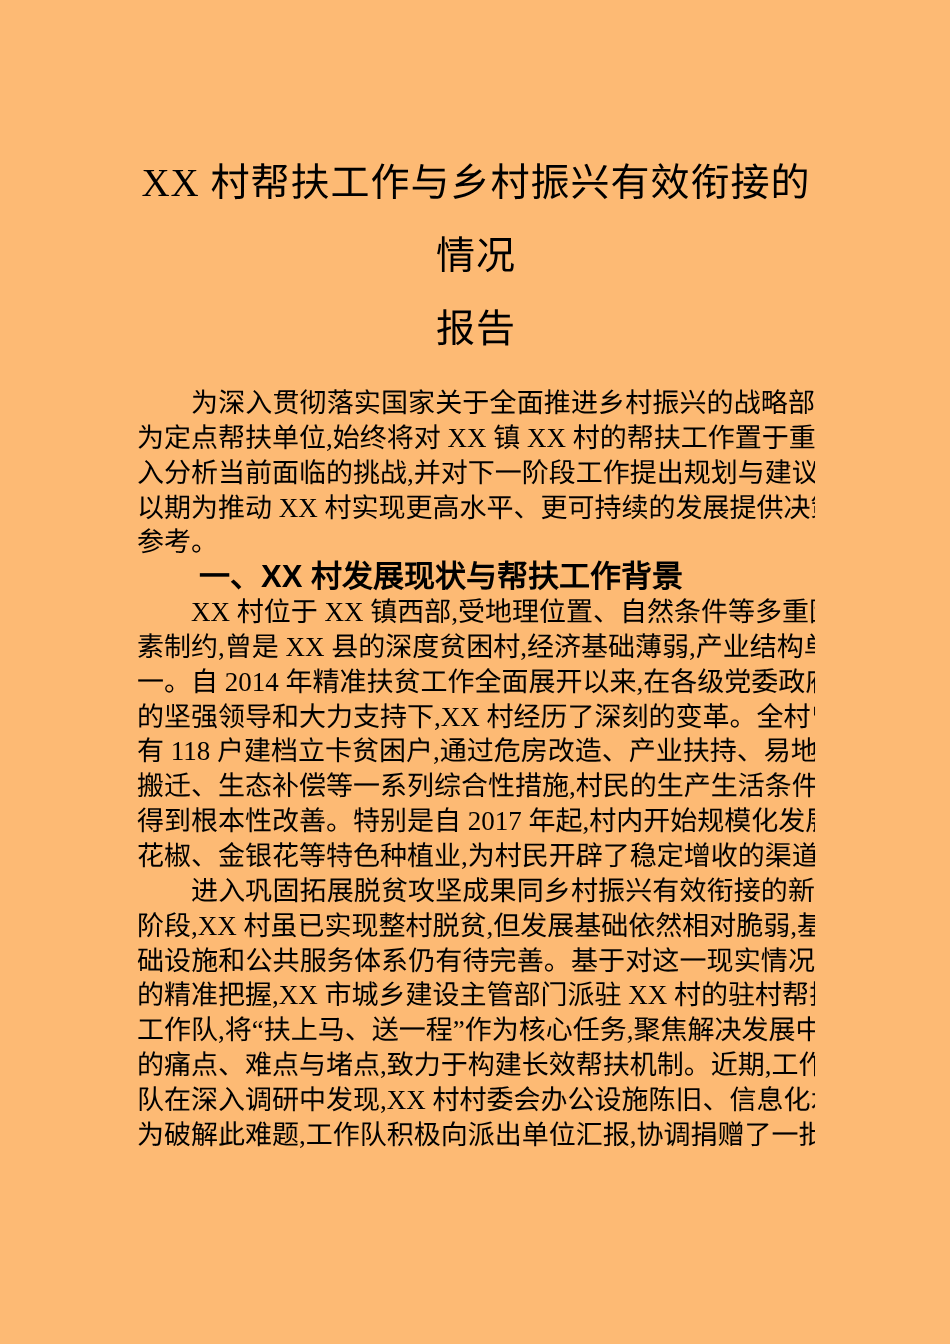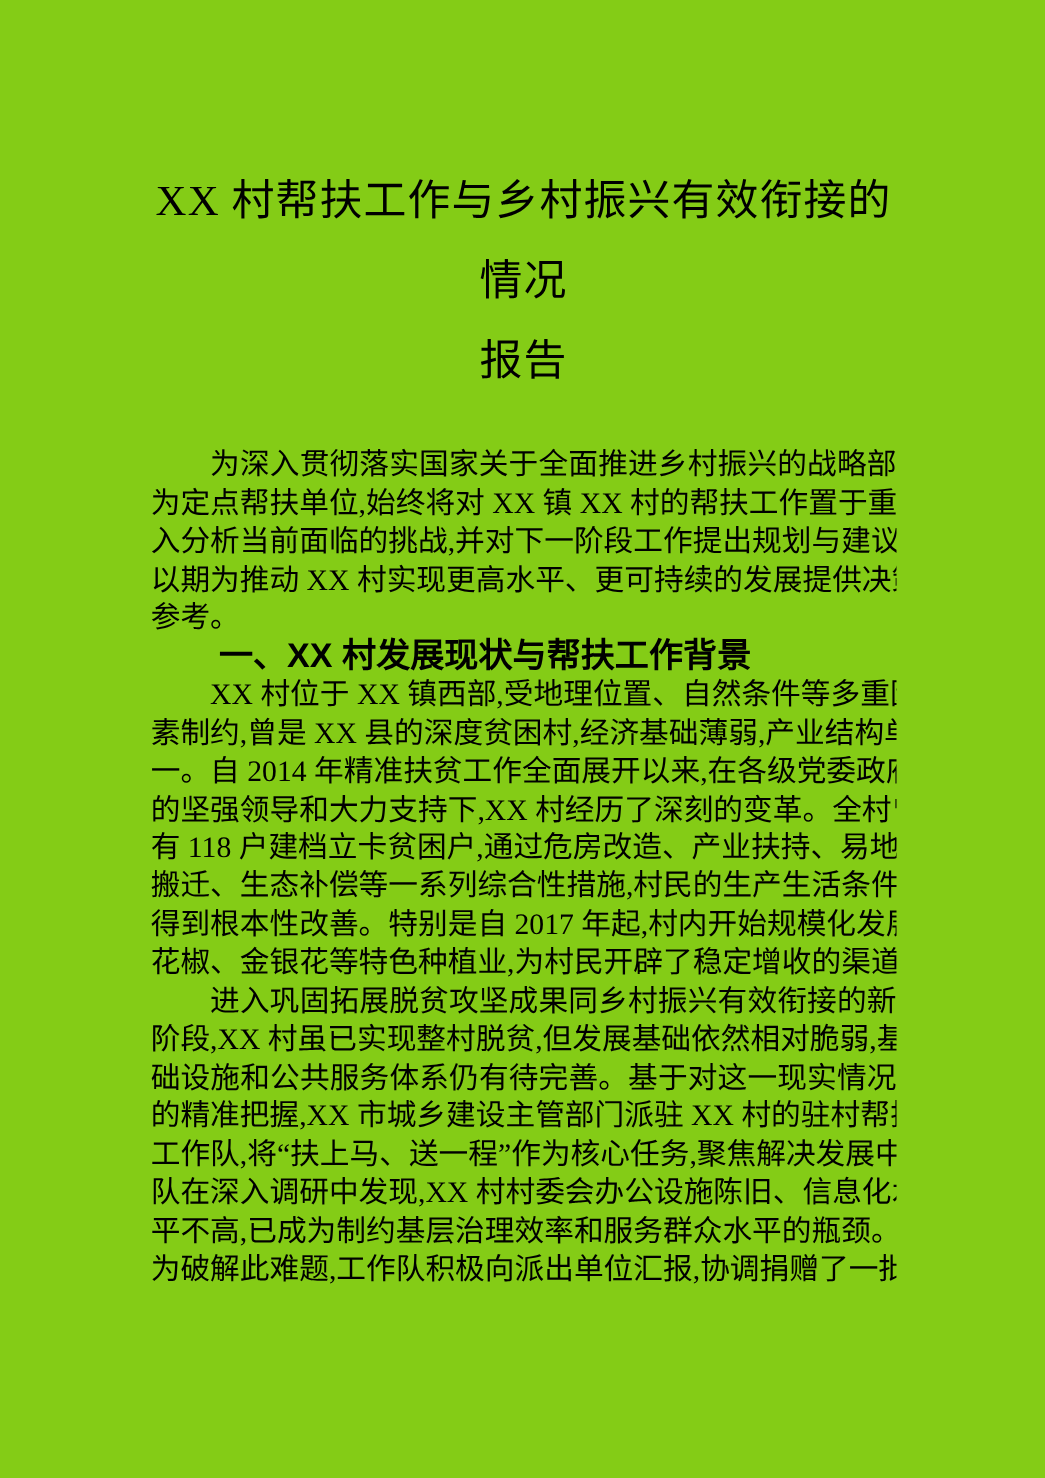--- a/index.html
+++ b/index.html
@@ -1,36 +1,36 @@
 <!DOCTYPE html>
 <html lang="zh-CN"><head>
 <meta charset="utf-8">
 <style>
   html, body { margin: 0; padding: 0; background: #ffffff; }
   .page {
     position: relative;
     width: 950px;
     height: 1344px;
     margin: 0 auto;
-    background: #84cc16;
+    background: #fdba74;
     color: #000000;
     font-family: "Liberation Serif", "DejaVu Serif", serif;
     box-sizing: border-box;
     padding: 146px 135px 0 137px;
     overflow: hidden;
   }
   .doc-title {
     font-size: 39px;
     line-height: 73px;
     font-weight: 400;
     text-align: center;
     letter-spacing: 1px;
   }
   .doc-body {
-    margin-top: 40px;
+    margin-top: 21px;
     font-size: 27px;
     line-height: 34.85px;
   }
   .block { margin: 0; }
   .line {
     text-align: justify;
     text-align-last: justify;
     white-space: nowrap;
     overflow: hidden;
   }
@@ -72,18 +72,18 @@
         <div class="line">搬迁、生态补偿等一系列综合性措施,村民的生产生活条件</div>
         <div class="line">得到根本性改善。特别是自 2017 年起,村内开始规模化发展</div>
         <div class="line">花椒、金银花等特色种植业,为村民开辟了稳定增收的渠道,</div>
       </div>
       <div class="block paragraph">
         <div class="line first">进入巩固拓展脱贫攻坚成果同乡村振兴有效衔接的新</div>
         <div class="line">阶段,XX 村虽已实现整村脱贫,但发展基础依然相对脆弱,基</div>
         <div class="line">础设施和公共服务体系仍有待完善。基于对这一现实情况</div>
         <div class="line">的精准把握,XX 市城乡建设主管部门派驻 XX 村的驻村帮扶</div>
         <div class="line">工作队,将“扶上马、送一程”作为核心任务,聚焦解决发展中</div>
+        <div class="line">的痛点、难点与堵点,致力于构建长效帮扶机制。近期,工作</div>
         <div class="line">队在深入调研中发现,XX 村村委会办公设施陈旧、信息化水</div>
-        <div class="line">平不高,已成为制约基层治理效率和服务群众水平的瓶颈。</div>
         <div class="line last">为破解此难题,工作队积极向派出单位汇报,协调捐赠了一批</div>
       </div>
     </div>
 </div>
 
 </body></html>

